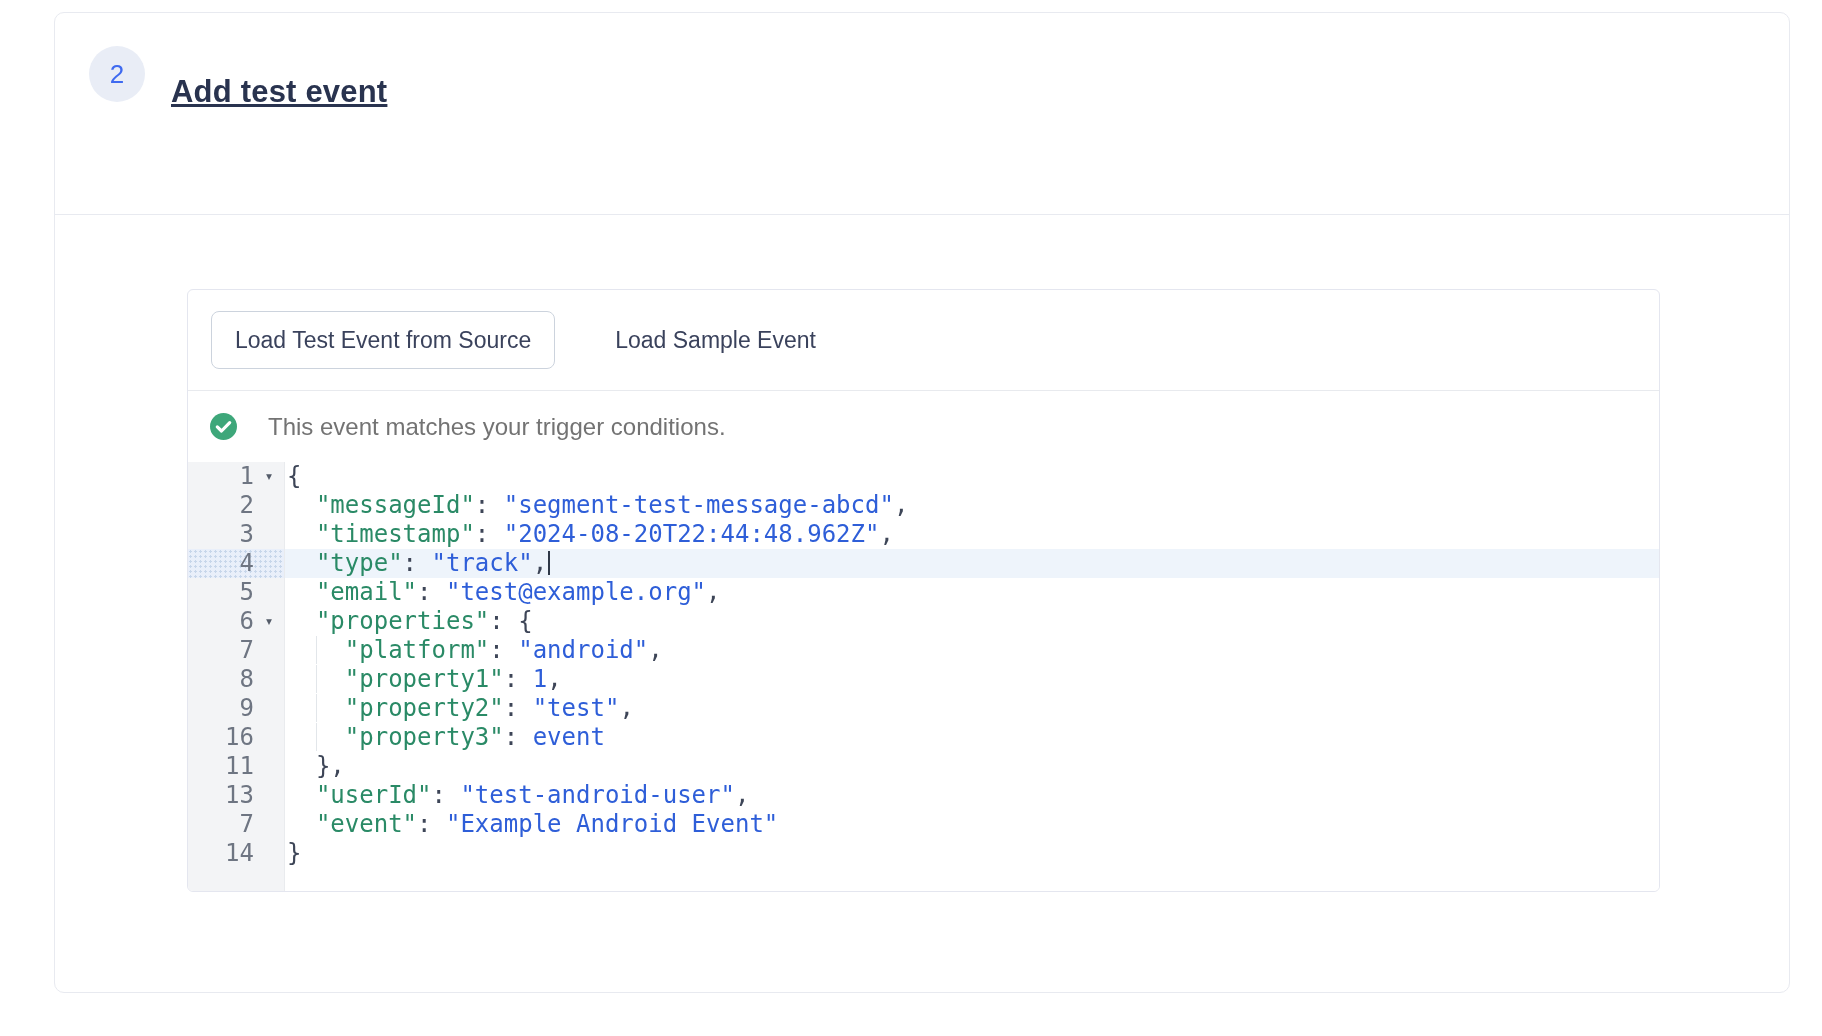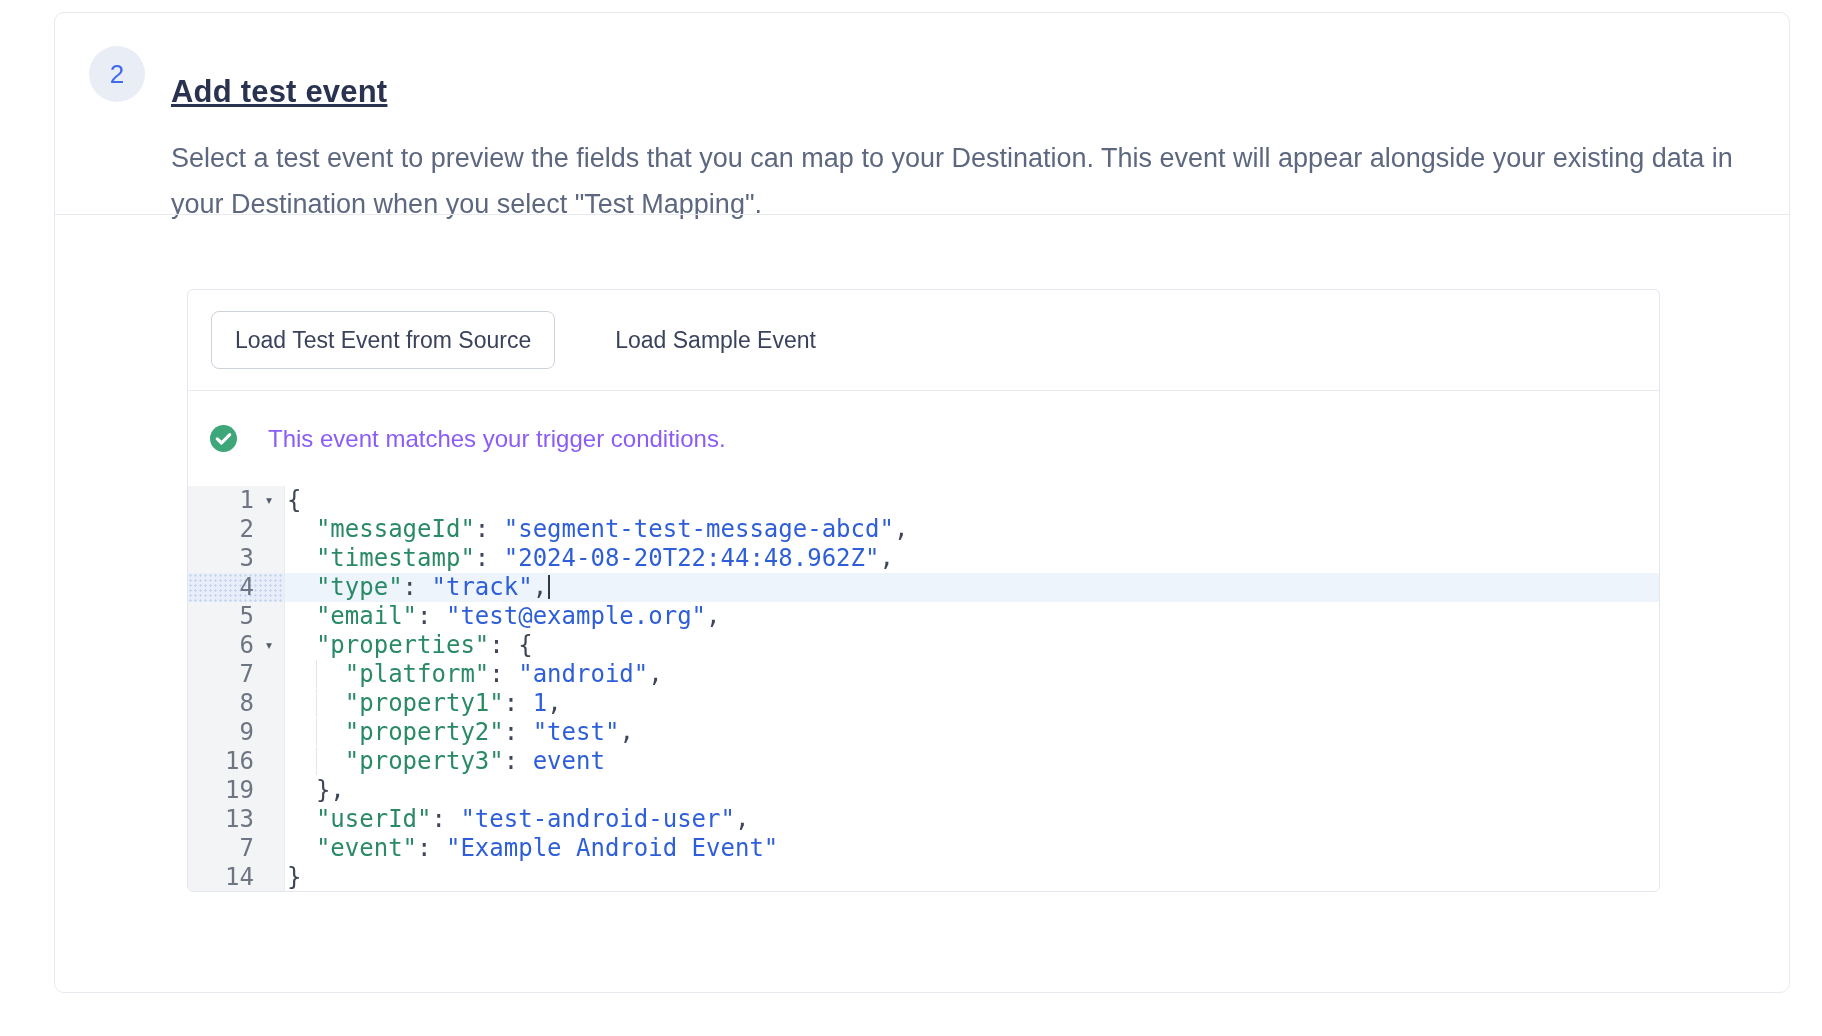--- a/index.html
+++ b/index.html
@@ -23,38 +23,38 @@
   }
   .step-desc {
     position:absolute; left:116px; top:95px; max-width:1575px;
     font-size:27px; line-height:46px; color:#5d6880;
   }
   .header-divider { position:absolute; left:0; right:0; top:201px; border-top:1px solid #e8eaf0; }
 
   .inner-card {
     position:absolute; left:132px; top:276px; width:1473px; height:603px;
     border:1px solid #e4e6ef; border-radius:6px; background:#fff;
-    display:flex; flex-direction:column; overflow:hidden;gap:12px;
+    display:flex; flex-direction:column; overflow:hidden;
   }
   .toolbar {
     flex:none; height:101px; display:flex; align-items:center; padding-left:23px;
     border-bottom:1px solid #e8eaee;
   }
   .btn-outline {
     height:58px; padding:0 23px; background:#fff; border:1px solid #ccd3dd; border-radius:8px;
     font-family:"Liberation Sans", sans-serif; font-size:23px; color:#3a425c;
     display:flex; align-items:center; cursor:pointer;
   }
   .btn-ghost {
     margin-left:60px; background:none; border:none; padding:0;
     font-family:"Liberation Sans", sans-serif; font-size:23px; color:#3a425c; cursor:pointer;
   }
   .status-row { flex:none; height:71px; display:flex; align-items:center; padding-left:22px; }
   .status-icon { flex:none; width:27px; height:27px; }
-  .status-text { margin-left:31px; font-size:24px; font-weight:500; color:#8b5cf6; }
+  .status-text { margin-left:31px; font-size:24px; font-weight:500; color:#737373; }
 
   .editor {
     flex:1; display:flex; min-height:0;
     font-family:"DejaVu Sans Mono", monospace; font-size:24px; line-height:29px;
   }
   .gutter {
     flex:none; width:97px; background:#f3f4f6; border-right:1px solid #e9ebee;
     color:#6e7582;
   }
   .g-row { height:29px; display:flex; }
@@ -81,21 +81,20 @@
 </style>
 </head>
 <body>
 
 <div class="outer-card">
 
   <div class="step-circle">
     <span>2</span>
   </div>
   <h1 class="step-title">Add test event</h1>
-  <p class="step-desc">Select a test event to preview the fields that you can map to your Destination. This event will appear alongside your existing data in your Destination when you select "Test Mapping".</p>
   <div class="header-divider"></div>
 
   <div class="inner-card">
 
     <div class="toolbar">
       <button class="btn-outline">Load Test Event from Source</button>
       <button class="btn-ghost">Load Sample Event</button>
     </div>
 
     <div class="status-row">
@@ -142,21 +141,21 @@
           </div>
           <div class="g-row">
             <span class="num">9</span>
             <span class="fold"></span>
           </div>
           <div class="g-row">
             <span class="num">16</span>
             <span class="fold"></span>
           </div>
           <div class="g-row">
-            <span class="num">19</span>
+            <span class="num">11</span>
             <span class="fold"></span>
           </div>
           <div class="g-row">
             <span class="num">13</span>
             <span class="fold"></span>
           </div>
           <div class="g-row">
             <span class="num">7</span>
             <span class="fold"></span>
           </div>

